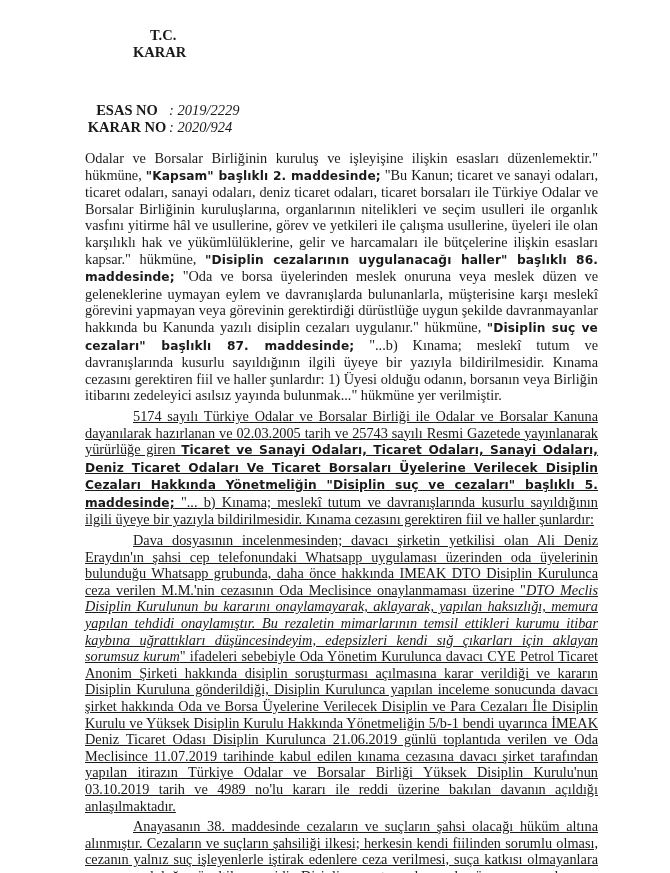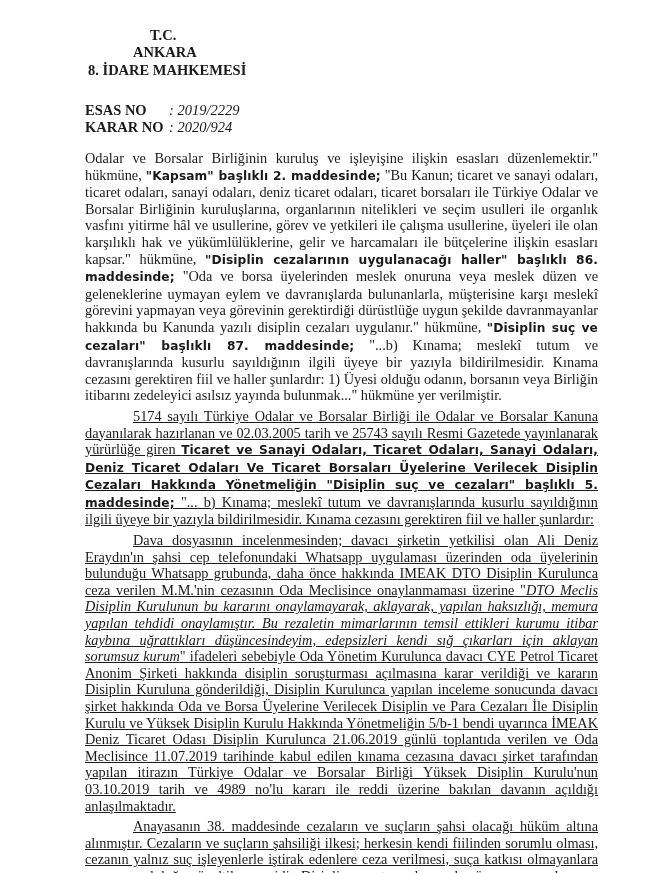--- a/index.html
+++ b/index.html
@@ -3,38 +3,37 @@
 <meta charset="utf-8">
 <style>
   html, body { margin:0; padding:0; background:#fff; }
   body { width:670px; height:873px; overflow:hidden; position:relative; color:#111; }
   .page { position:absolute; left:0; top:0; width:600px; height:873px; background:#fff; }
   .hdr { position:absolute; font-family:"Liberation Serif", serif; font-weight:bold; font-size:14.5px; color:#1a1a1a; }
   .hdr-tc { left:150px; top:27px; }
   .hdr-city { left:133px; top:44px; }
   .hdr-court { left:88px; top:62px; }
   .meta { position:absolute; left:85px; font-family:"Liberation Serif", serif; font-weight:bold; font-size:14.5px; color:#1a1a1a; }
-  .meta .lbl { display:inline-block; width:84px; }
+  .meta .lbl { display:inline-block; width:84px;text-align:center; }
   .meta .val { font-weight:normal;font-style:italic; }
   .meta-esas { top:102px; }
   .meta-karar { top:119px; }
   .body { position:absolute; left:85px; top:150px; width:513px; font-family:"Liberation Serif", serif; font-size:14.3px; line-height:16.6px; color:#1a1a1a; text-align:justify; }
   .body p { margin:0; }
   .body p + p { margin-top:4px; }
   .ind { text-indent:48px;text-decoration:underline; }
   .b { font-family:"DejaVu Sans", sans-serif; font-weight:bold; font-size:12.2px; letter-spacing:0.1px; }
   .i { font-style:italic; }
 </style>
 </head>
 <body>
 
 <div class="page">
   <div class="hdr hdr-tc">T.C.</div>
-  <div class="hdr hdr-city">ANKARA</div>
-  <div class="hdr hdr-court">8. İDARE MAHKEMESİ</div>
+  <div class="hdr hdr-city">KARAR</div>
 
   <div class="meta meta-esas">
     <span class="lbl">ESAS NO</span><span class="val">: 2019/2229</span>
   </div>
   <div class="meta meta-karar">
     <span class="lbl">KARAR NO</span><span class="val">: 2020/924</span>
   </div>
 
   <div class="body">
     <p><span>Odalar ve Borsalar Birliğinin kuruluş ve işleyişine ilişkin esasları düzenlemektir." hükmüne, </span><span class="b">"Kapsam" başlıklı 2. maddesinde;</span><span> "Bu Kanun; ticaret ve sanayi odaları, ticaret odaları, sanayi odaları, deniz ticaret odaları, ticaret borsaları ile Türkiye Odalar ve Borsalar Birliğinin kuruluşlarına, organlarının nitelikleri ve seçim usulleri ile organlık vasfını yitirme hâl ve usullerine, görev ve yetkileri ile çalışma usullerine, üyeleri ile olan karşılıklı hak ve yükümlülüklerine, gelir ve harcamaları ile bütçelerine ilişkin esasları kapsar." hükmüne, </span><span class="b">"Disiplin cezalarının uygulanacağı haller" başlıklı 86. maddesinde;</span><span> "Oda ve borsa üyelerinden meslek onuruna veya meslek düzen ve geleneklerine uymayan eylem ve davranışlarda bulunanlarla, müşterisine karşı meslekî görevini yapmayan veya görevinin gerektirdiği dürüstlüğe uygun şekilde davranmayanlar hakkında bu Kanunda yazılı disiplin cezaları uygulanır." hükmüne, </span><span class="b">"Disiplin suç ve cezaları" başlıklı 87. maddesinde;</span><span> "...b) Kınama; meslekî tutum ve davranışlarında kusurlu sayıldığının ilgili üyeye bir yazıyla bildirilmesidir. Kınama cezasını gerektiren fiil ve haller şunlardır: 1) Üyesi olduğu odanın, borsanın veya Birliğin itibarını zedeleyici asılsız yayında bulunmak..." hükmüne yer verilmiştir.</span></p>

